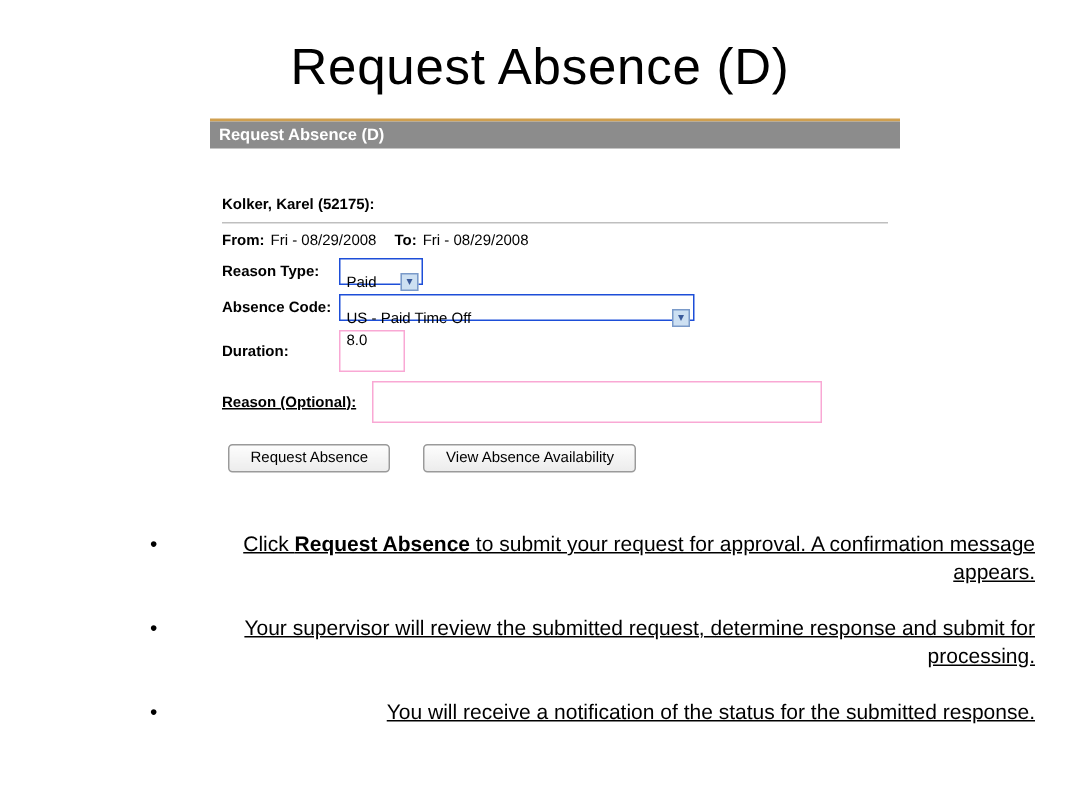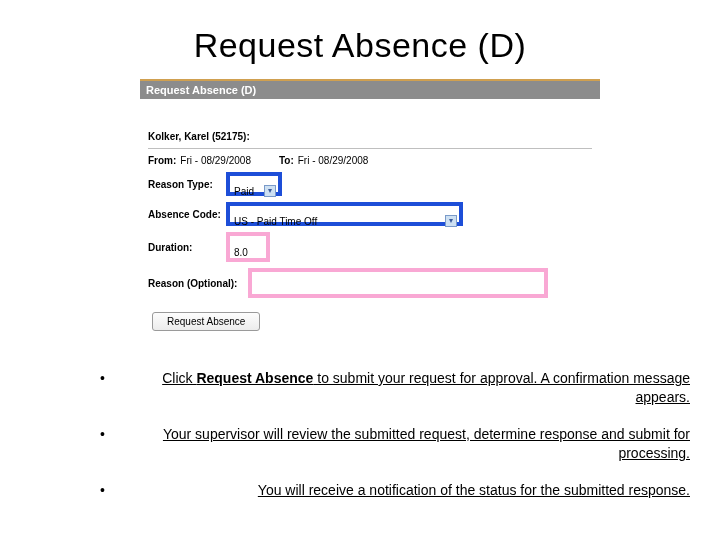--- a/index.html
+++ b/index.html
@@ -59,55 +59,55 @@
     display: flex;
     align-items: center;
     margin: 6px 0;
   }
   .lbl {
     font-weight: bold;
     font-size: 10px;
     width: 78px;
     flex-shrink: 0;
   }
-  .lbl-wide { width: 100px; }
-  .date-pair { display: flex; gap: 28px; }
+  .lbl-wide { width: 100px; text-decoration: underline; }
+  .date-pair { display: flex; gap: 12px; }
   .date-group { display: flex; gap: 4px; align-items: center; }
   .val {
     font-size: 10px;
     font-weight: normal;
   }
   .select {
     display: inline-flex;
     align-items: center;
     justify-content: space-between;
-    border: 4px solid #1d4ed8;
+    border: 1px solid #1d4ed8;
     background: #fff;
     font-size: 10px;
     padding: 15px 2px 1px 4px;
     height: 16px;
     cursor: pointer;
   }
   .select .arrow {
     width: 12px;
     height: 12px;
     background: #cde0f2;
     border: 1px solid #7a9ac9;
     display: flex;
     align-items: center;
     justify-content: center;
     color: #3a5a9a;
     font-size: 8px;
     line-height: 1;
   }
   .input {
-    border: 4px solid #f9a8d4;
-    background: #fff;
-    font-size: 10px;
-    padding: 11px 4px;
+    border: 1px solid #f9a8d4;
+    background: #fff;
+    font-size: 10px;
+    padding: 1px 4px;
     height: 28px;
   }
   .btn-row {
     display: flex;
     gap: 22px;
     margin-top: 14px;
     justify-content: flex-start;
     padding-left: 4px;
   }
   .btn {
@@ -184,20 +184,21 @@
         <div class="input" style="width:44px;">8.0</div>
       </div>
 
       <div class="row">
         <span class="lbl lbl-wide">Reason (Optional):</span>
         <div class="input" style="width:300px;"></div>
       </div>
 
       <div class="btn-row">
         <div class="btn">Request Absence</div>
+        <div class="btn">View Absence Availability</div>
       </div>
     </div>
   </div>
 
   <ul class="bullets">
     <li>
       <span class="dot">•</span>
       <span class="txt">
         <span class="u"><span>Click </span><span class="b1-strong">Request Absence</span><span> to submit your request for approval. A confirmation message appears.</span></span>
       </span>

